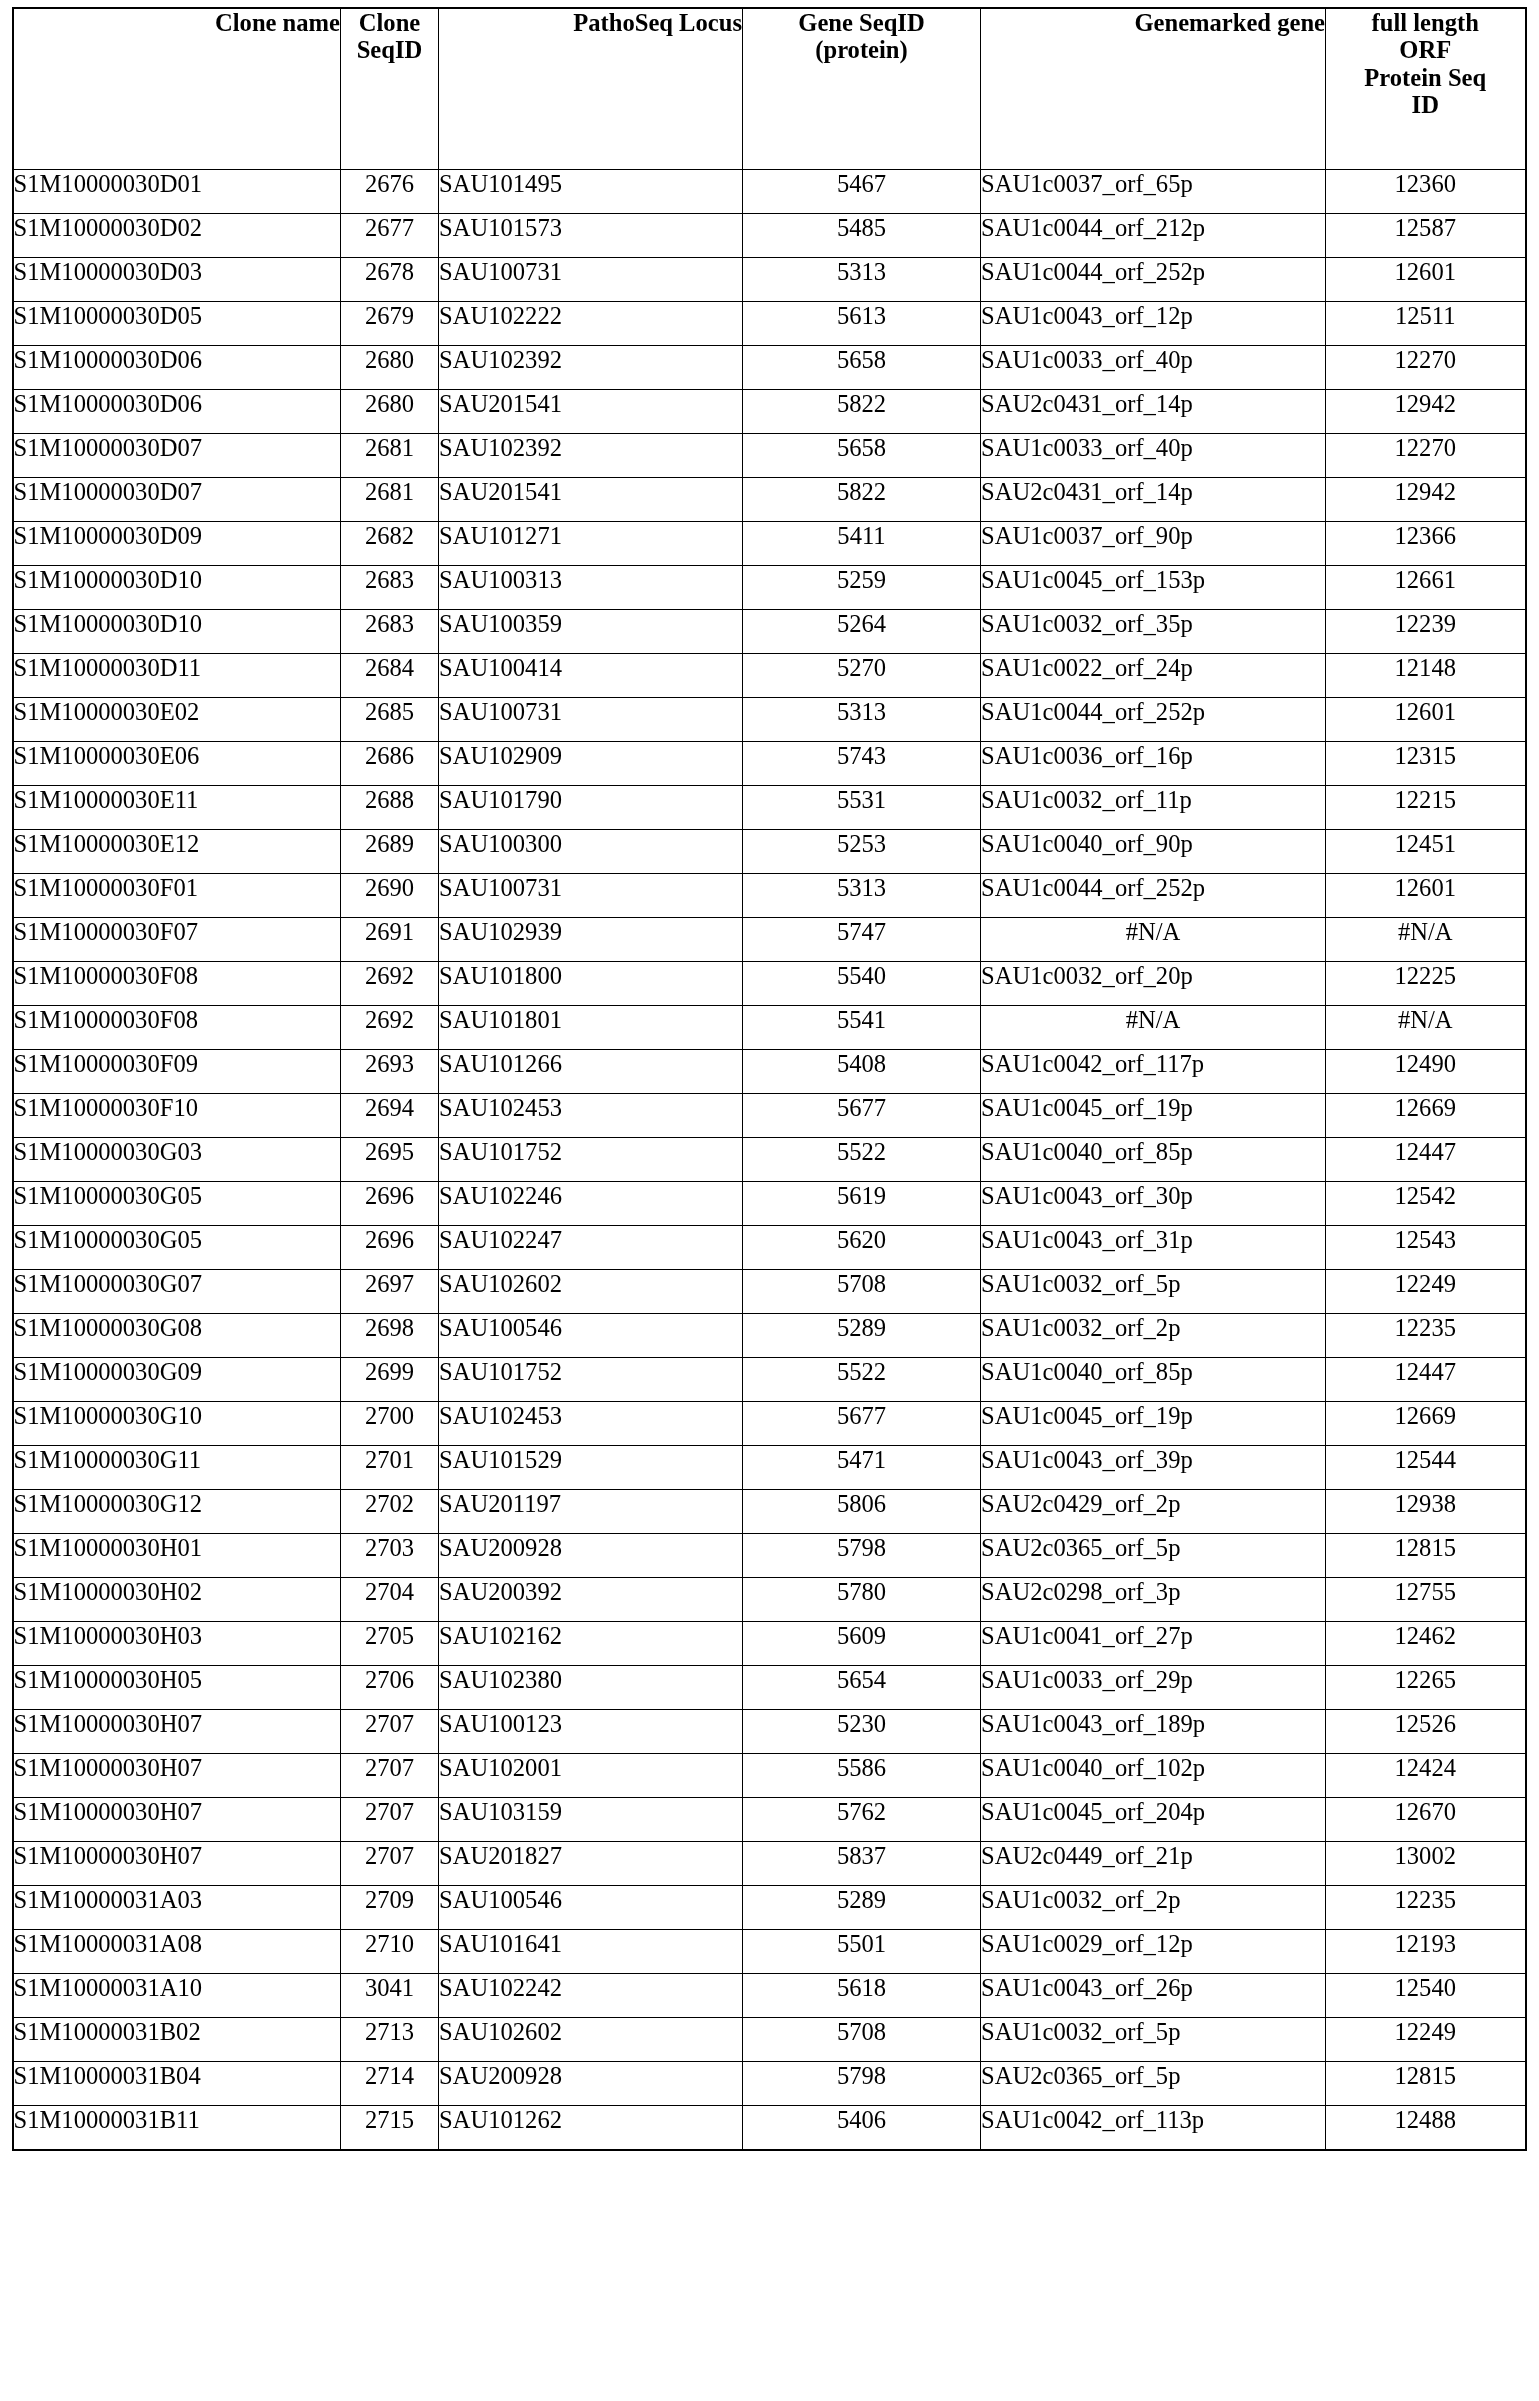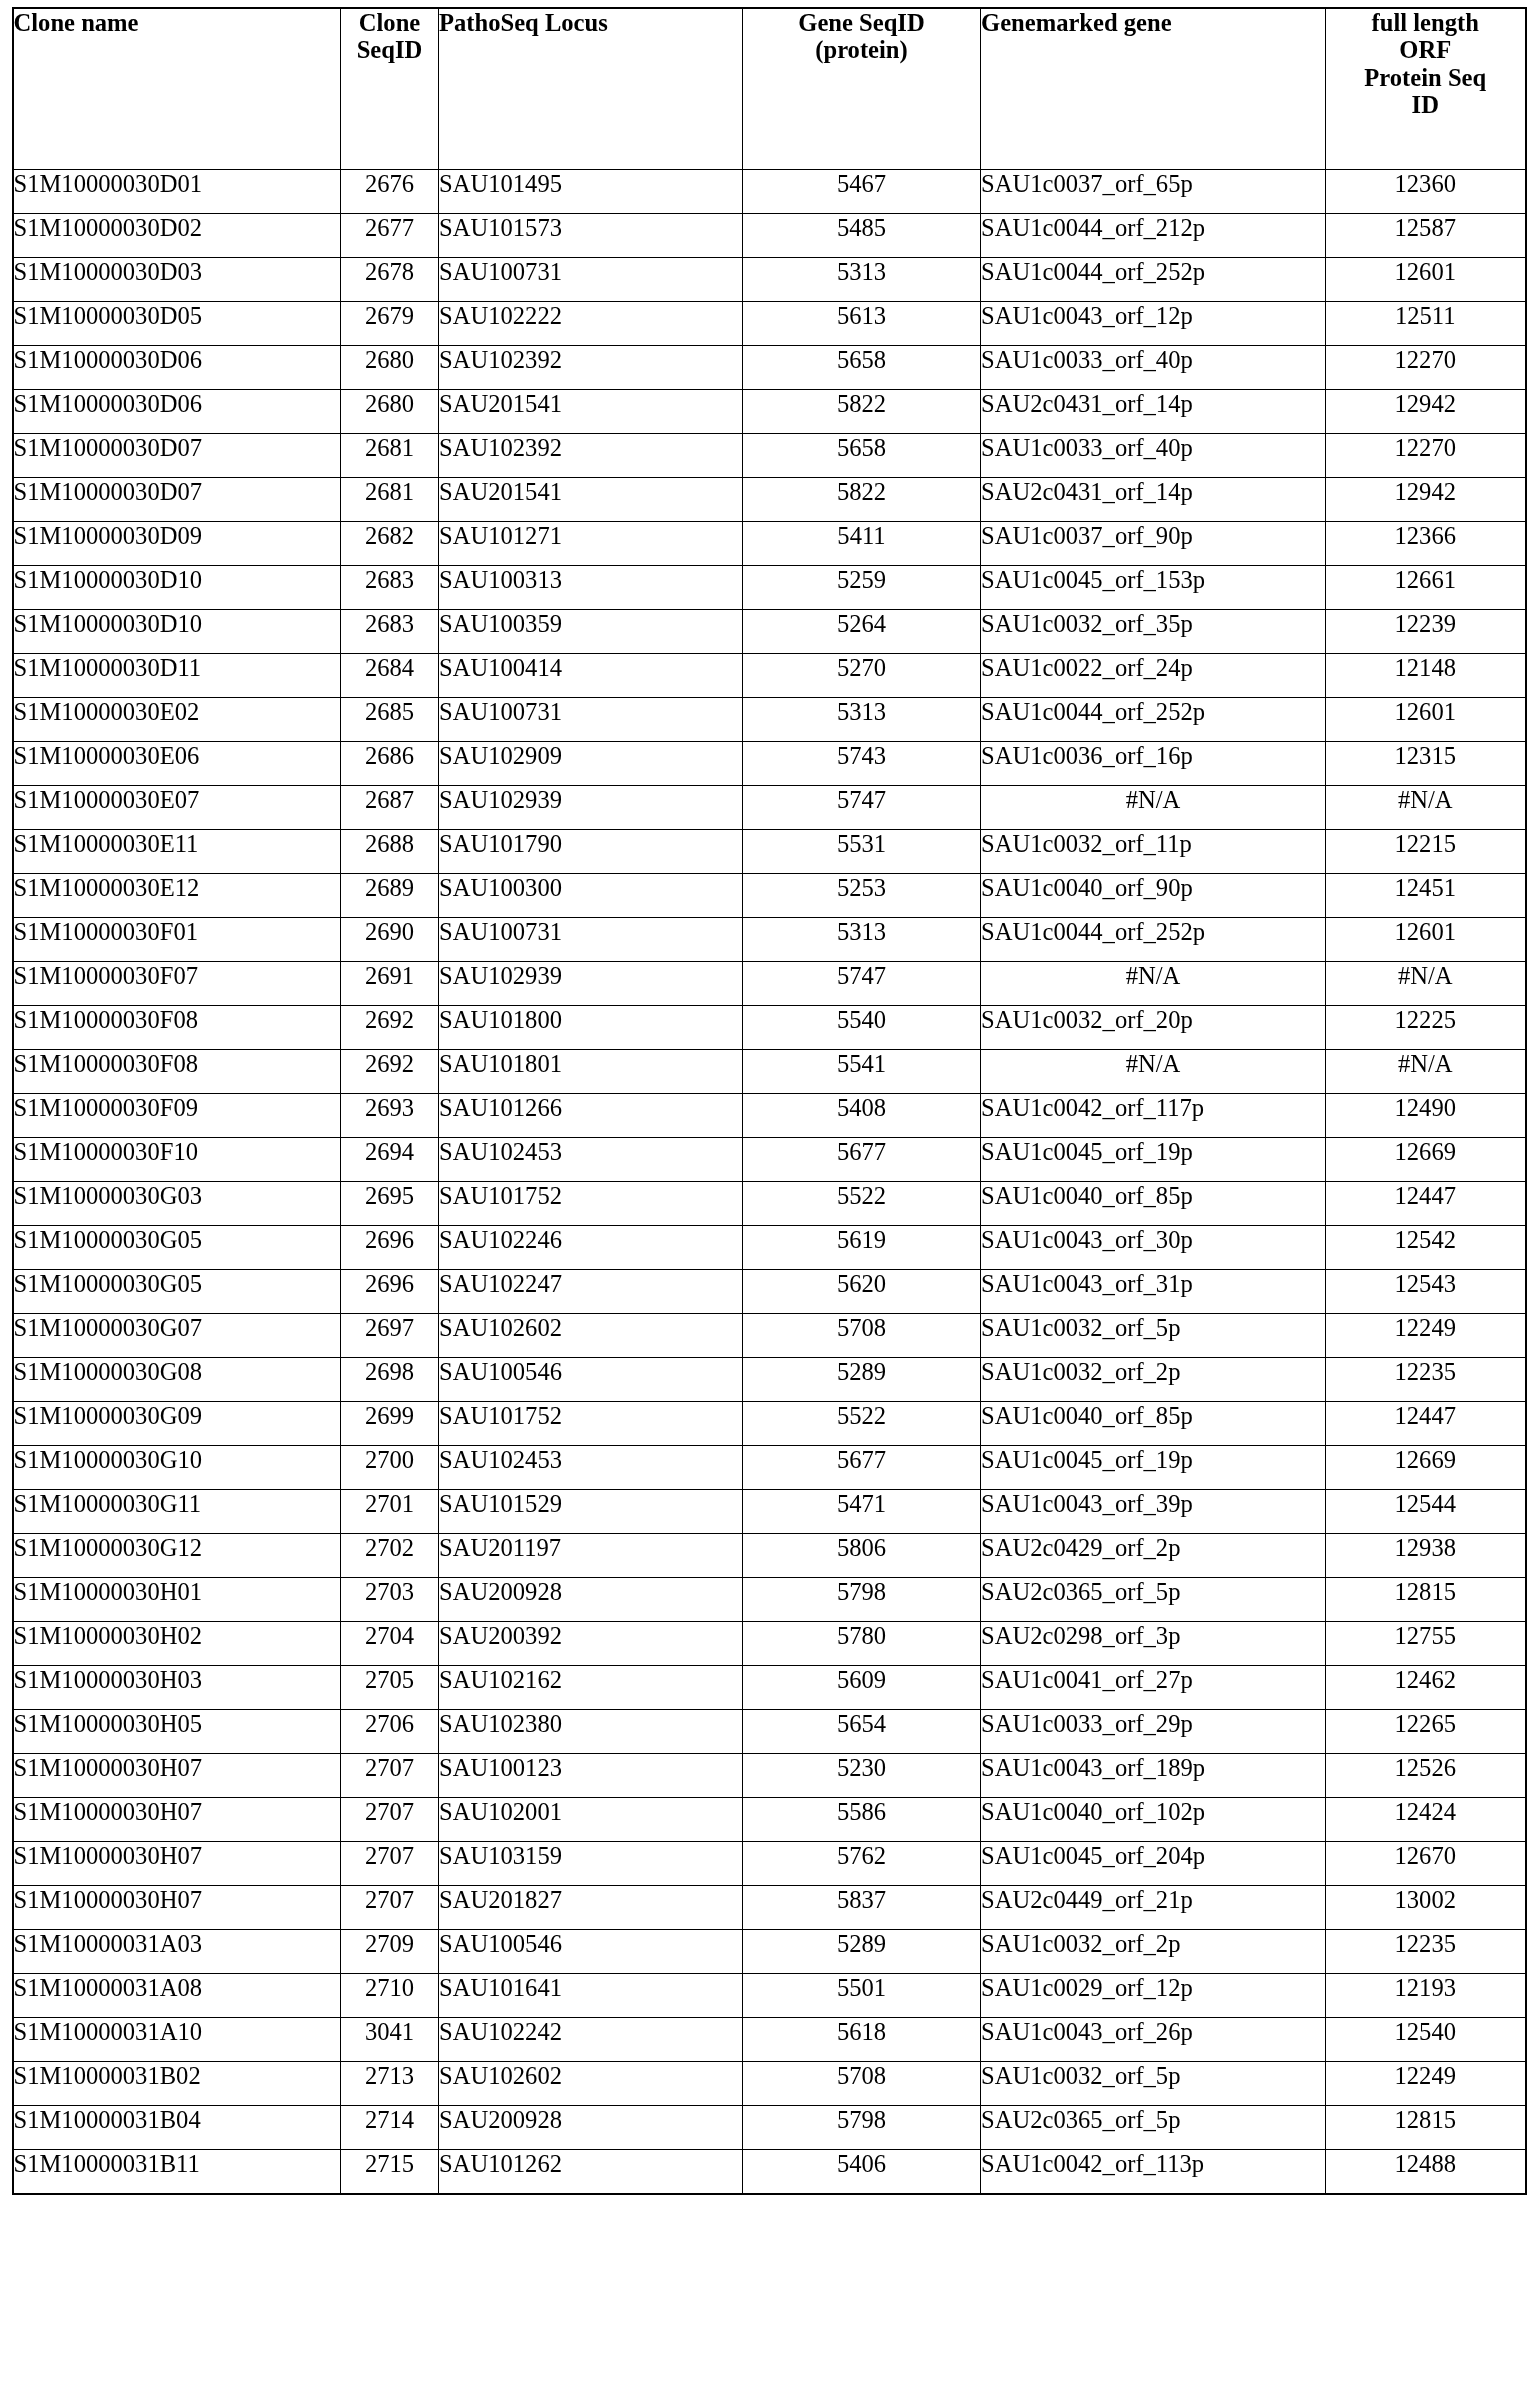--- a/index.html
+++ b/index.html
@@ -44,21 +44,21 @@
     overflow: hidden;
     white-space: nowrap;
   }
   thead th {
     font-weight: bold;
     height: 160px;
     vertical-align: top;
     padding: 4.9px 6.6px 0 6.6px;
     white-space: normal;
   }
-  th.h-left  { text-align: left; }
+  th.h-left  { text-align: right; }
   th.h-ctr   { text-align: center; }
 
   tbody td {
     height: 43px;
     padding: 2.5px 6.6px 3.3px 6.6px;
   }
   td.t-left  { text-align: left; }
   td.t-ctr   { text-align: center; }
 
   .hdr-line { display: block; }
@@ -210,28 +210,20 @@
         </tr>
         <tr>
           <td class="t-left">S1M10000030E06</td>
           <td class="t-ctr">2686</td>
           <td class="t-left">SAU102909</td>
           <td class="t-ctr">5743</td>
           <td class="t-left">SAU1c0036_orf_16p</td>
           <td class="t-ctr">12315</td>
         </tr>
         <tr>
-          <td class="t-left">S1M10000030E07</td>
-          <td class="t-ctr">2687</td>
-          <td class="t-left">SAU102939</td>
-          <td class="t-ctr">5747</td>
-          <td class="t-ctr">#N/A</td>
-          <td class="t-ctr">#N/A</td>
-        </tr>
-        <tr>
           <td class="t-left">S1M10000030E11</td>
           <td class="t-ctr">2688</td>
           <td class="t-left">SAU101790</td>
           <td class="t-ctr">5531</td>
           <td class="t-left">SAU1c0032_orf_11p</td>
           <td class="t-ctr">12215</td>
         </tr>
         <tr>
           <td class="t-left">S1M10000030E12</td>
           <td class="t-ctr">2689</td>

